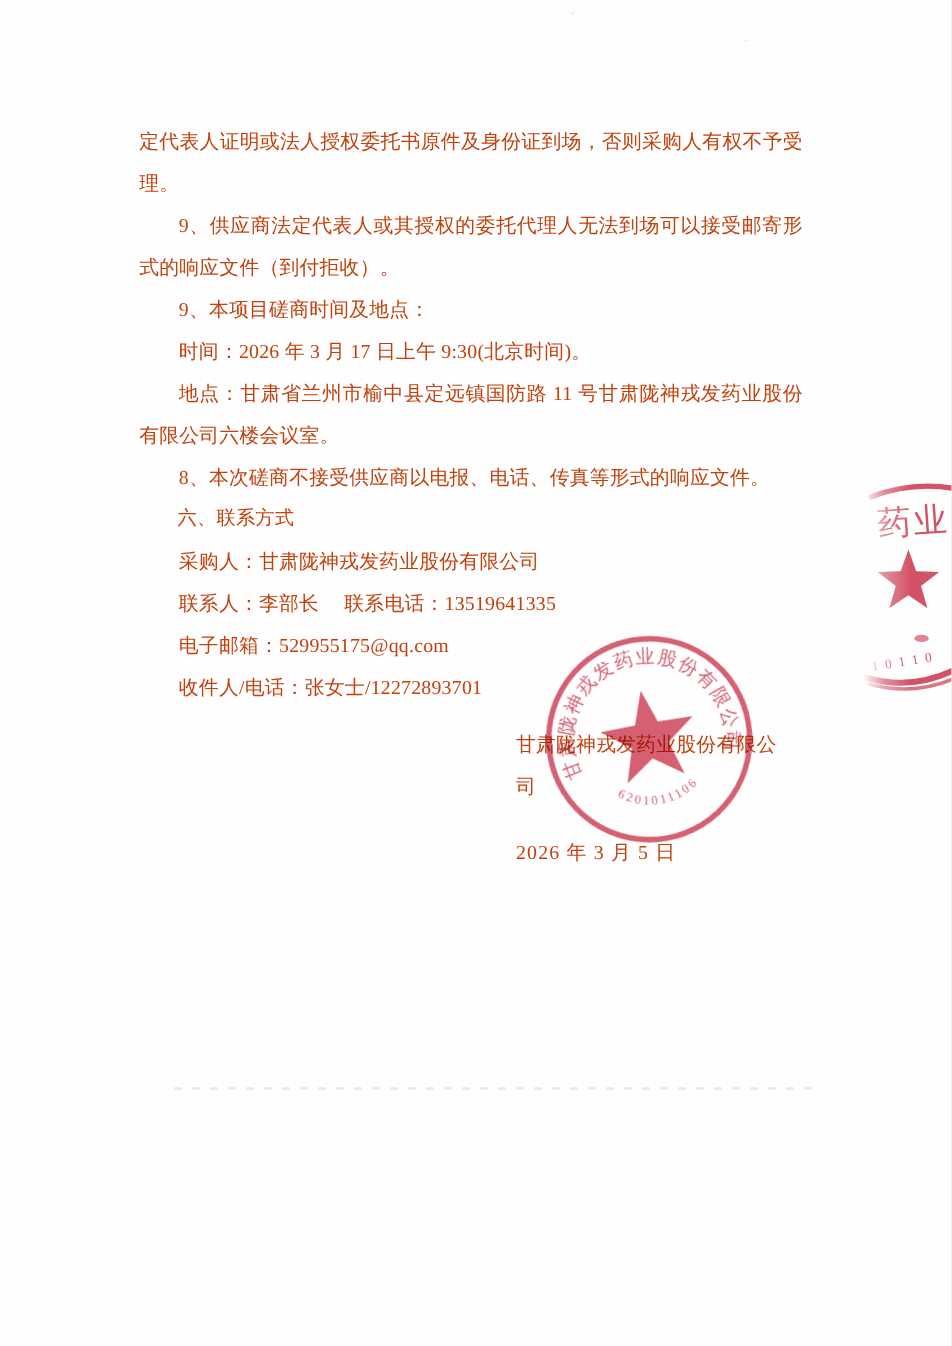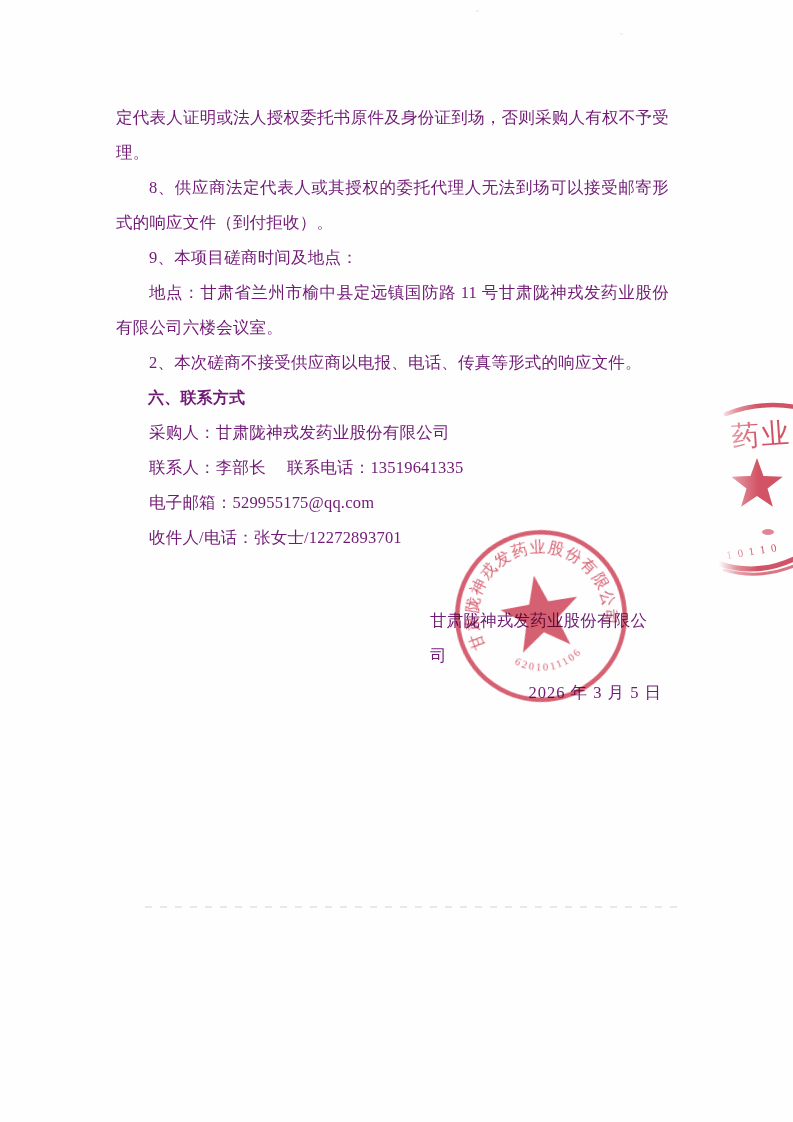--- a/index.html
+++ b/index.html
@@ -3,42 +3,42 @@
 <meta charset="utf-8">
 <style>
   html,body{margin:0;padding:0;background:#e8e8e8;}
   .page{
     position:relative;
     width:793px;height:1122px;
     margin:0 auto;
     background:#fefefe;
     overflow:hidden;
     font-family:"Liberation Serif","DejaVu Serif",serif;
-    color:#701a75;
+    color:#c2410c;
   }
   
   .doc-body{
     position:absolute;
     left:116px;top:100px;width:553px;
     font-size:16.5px;
     line-height:35px;
     text-align:justify;
     letter-spacing:0.2px;
   }
   .doc-body p{margin:0;}
   .doc-body p.indent{text-indent:2em;}
-  .doc-body p.heading{font-weight:700;font-family:"Liberation Sans","DejaVu Sans",sans-serif;font-size:16px;}
+  .doc-body p.heading{font-weight:400;font-family:"Liberation Sans","DejaVu Sans",sans-serif;font-size:16px;}
   
   .signature{
     position:absolute;
     left:430px;top:603px;width:232px;
     font-size:16.5px;line-height:35px;
     letter-spacing:0.2px;
   }
-  .signature .sig-date{text-align:right;margin-top:2px;letter-spacing:1px;}
+  .signature .sig-date{text-align:left;margin-top:20px;letter-spacing:1px;}
   
   .seal{
     position:absolute;
     mix-blend-mode:multiply;
     pointer-events:none;
   }
   .seal-main{
     left:450px;top:525px;width:182px;height:182px;
     transform:rotate(-10deg);
     opacity:.85;
@@ -60,24 +60,25 @@
   }
   .speck{position:absolute;width:3px;height:2px;background:rgba(80,80,80,.10);border-radius:50%;}
 </style>
 </head>
 <body>
 
 <div class="page">
 
   <div class="doc-body">
       <p class="">定代表人证明或法人授权委托书原件及身份证到场，否则采购人有权不予受理。</p>
-      <p class="indent">8、供应商法定代表人或其授权的委托代理人无法到场可以接受邮寄形式的响应文件（到付拒收）。</p>
+      <p class="indent">9、供应商法定代表人或其授权的委托代理人无法到场可以接受邮寄形式的响应文件（到付拒收）。</p>
       <p class="indent">9、本项目磋商时间及地点：</p>
+      <p class="indent">时间：2026 年 3 月 17 日上午 9:30(北京时间)。</p>
       <p class="indent">地点：甘肃省兰州市榆中县定远镇国防路 11 号甘肃陇神戎发药业股份有限公司六楼会议室。</p>
-      <p class="indent">2、本次磋商不接受供应商以电报、电话、传真等形式的响应文件。</p>
+      <p class="indent">8、本次磋商不接受供应商以电报、电话、传真等形式的响应文件。</p>
       <p class="indent heading">六、联系方式</p>
       <p class="indent">采购人：甘肃陇神戎发药业股份有限公司</p>
       <p class="indent">联系人：李部长　 联系电话：13519641335</p>
       <p class="indent">电子邮箱：529955175@qq.com</p>
       <p class="indent">收件人/电话：张女士/12272893701</p>
     </div>
 
   <div class="signature">
     <div class="sig-company">甘肃陇神戎发药业股份有限公司</div>
     <div class="sig-date">2026 年 3 月 5 日</div>

